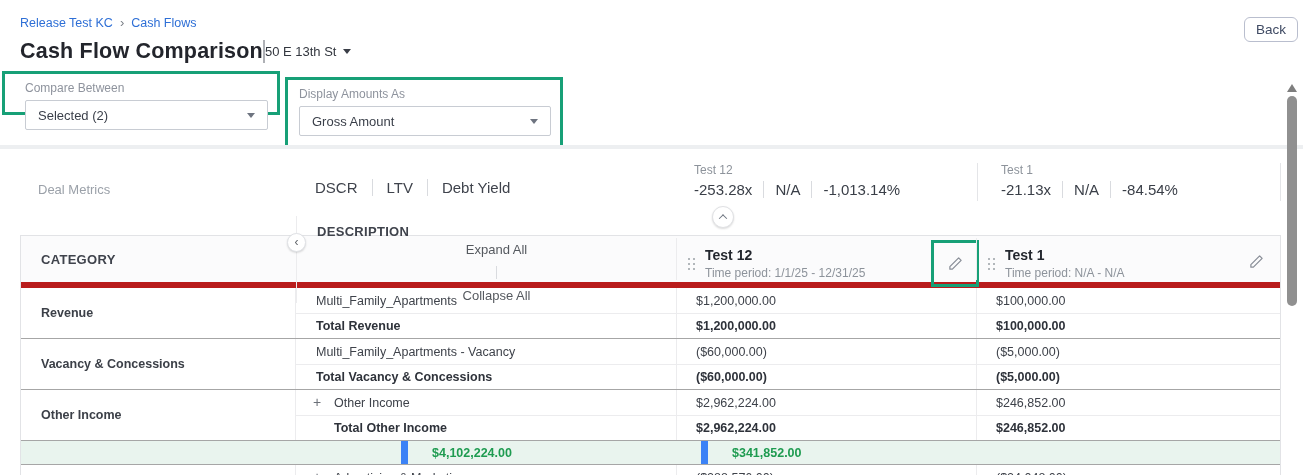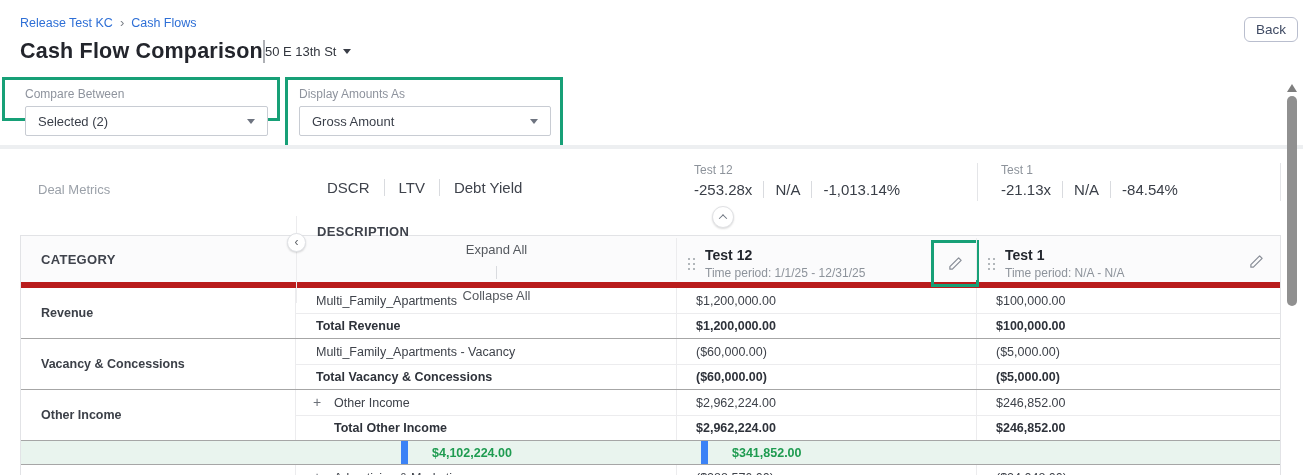--- a/index.html
+++ b/index.html
@@ -23,32 +23,32 @@
   .crumb-sep{color:#7a7f87;margin:0 7px;font-size:13px;}
   .title-row{position:absolute;left:20px;top:36px;display:flex;align-items:center;gap:0;height:30px;}
   .page-title{font-size:21.5px;font-weight:700;color:#23252c;letter-spacing:.2px;}
   .title-pipe{width:2px;height:23px;background:#aeb0b5;}
   .prop-select{display:flex;align-items:center;gap:7px;font-size:13px;color:#33373f;cursor:pointer;}
   .caret-down{width:0;height:0;border-left:4px solid transparent;border-right:4px solid transparent;border-top:5px solid #3a3e47;}
   .back-btn{position:absolute;right:5px;top:17px;padding:4px 11px;border:1px solid #b9bece;border-radius:6px;background:#fff;font-size:13.5px;color:#3f4a63;font-family:inherit;cursor:pointer;}
 
   
   .anno-box{position:absolute;border:3px solid var(--hl);background:#fff;padding:7px 9px 0 11px;}
-  .anno-1{left:2px;top:77px;width:278px;height:44px;padding-left:20px;}
+  .anno-1{left:2px;top:71px;width:278px;height:44px;padding-left:20px;}
   .anno-2{left:285px;top:77px;width:278px;height:71px;}
   .field-label{font-size:12px;color:#8e939d;margin-bottom:5px;}
   .select{height:30px;border:1px solid #c8ccd3;border-radius:2px;display:flex;align-items:center;justify-content:space-between;padding:0 12px;font-size:13px;color:#3a3f49;cursor:pointer;background:#fff;gap:48px;}
   .select .caret-down{border-top-color:#6e7480;}
 
   .section-gap{position:absolute;left:0;top:145px;width:100%;height:4px;background:#edeff1;}
 
   
   .metrics{position:absolute;left:20px;top:149px;width:1261px;height:84px;background:#fff;}
   .metrics-label{position:absolute;left:18px;top:33px;font-size:13px;color:#9ba1a9;}
-  .metric-names{position:absolute;left:307px;top:30px;display:flex;align-items:center;gap:14px;font-size:15px;color:#3f434c;}
+  .metric-names{position:absolute;left:295px;top:30px;display:flex;align-items:center;gap:14px;font-size:15px;color:#3f434c;}
   .vbar{width:1px;height:17px;background:#d9dbdf;}
   .scenario-metrics{position:absolute;top:14px;}
   .sm-1{left:674px;} .sm-2{left:981px;}
   .scenario-name{font-size:12px;color:var(--txt-gray);}
   .scenario-vals{margin-top:4px;display:flex;align-items:center;gap:11px;font-size:15px;color:#3a3f48;}
   .m-div{position:absolute;top:14px;width:1px;height:38px;background:#e4e5e8;}
   .collapse-circle{position:absolute;left:692px;top:57px;width:22px;height:22px;border-radius:50%;border:1px solid #e0e1e4;background:#fff;box-shadow:0 1px 2px rgba(0,0,0,.14);display:flex;align-items:center;justify-content:center;cursor:pointer;}
   .chev-up{width:6px;height:6px;border-top:1.6px solid #6f7680;border-left:1.6px solid #6f7680;transform:rotate(45deg) translate(1px,1px);}
 
   

